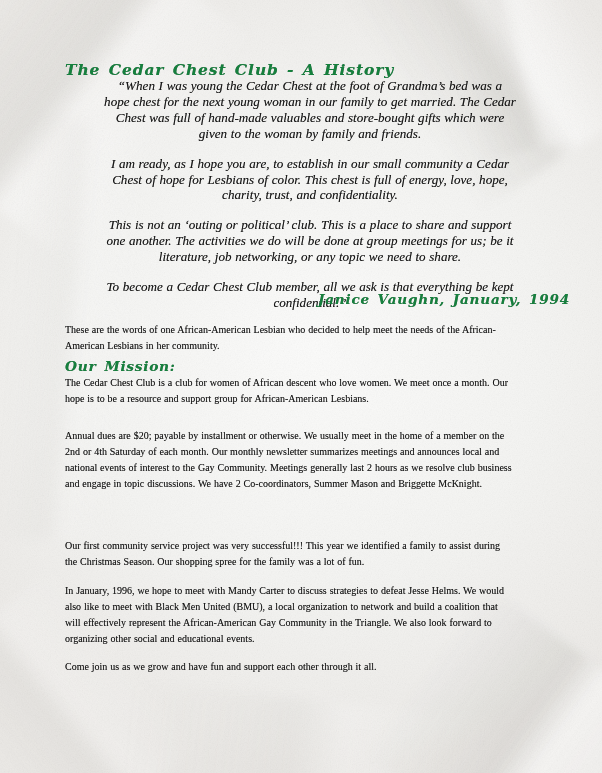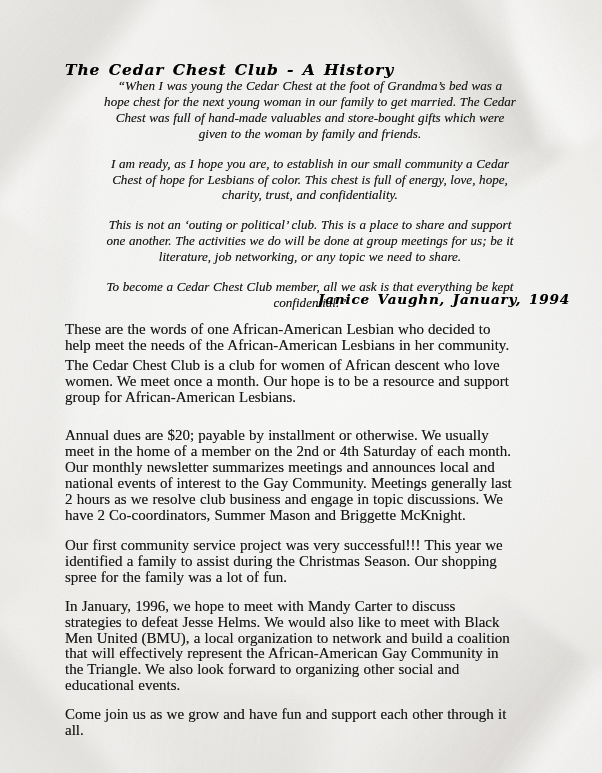--- a/index.html
+++ b/index.html
@@ -57,21 +57,21 @@
     padding: 0;
   }
 
   .script-title,
   .script-heading,
   .script-sign {
     font-family: "DejaVu Serif", "Liberation Serif", serif;
     font-style: italic;
     font-weight: bold;
     letter-spacing: 0.4px;
-    color: #000000;
+    color: #15803d;
   }
 
   .script-title {
     position: absolute;
     left: 65px;
     top: 60px;
     font-size: 15.5px;
     letter-spacing: 0.9px;
     word-spacing: 2px;
   }
@@ -100,21 +100,21 @@
     word-spacing: 2px;
   }
 
   .body-block {
     position: absolute;
     left: 65px;
     width: 450px;
   }
   .body-block p {
     margin: 0 0 13px 0;
-    font-size: 15px;
+    font-size: 10px;
     line-height: 15.9px;
     word-spacing: 0.4px;
   }
 
   .script-heading {
     font-size: 13.8px;
     letter-spacing: 0.7px;
     word-spacing: 2.5px;
     margin: 0 0 1px 0;
     display: block;
@@ -165,20 +165,21 @@
       <p>To become a Cedar Chest Club member, all we ask is that everything be kept confidential.”</p>
     </div>
 
     <div class="script-sign">Janice Vaughn, January, 1994</div>
 
     <div class="body-block sec-intro">
       <p>These are the words of one African-American Lesbian who decided to help meet the needs of the African-American Lesbians in her community.</p>
     </div>
 
     <div class="body-block sec-mission">
+      <span class="script-heading">Our Mission:</span>
       <p>The Cedar Chest Club is a club for women of African descent who love women.  We meet once a month.  Our hope is to be a resource and support group for African-American Lesbians.</p>
     </div>
 
     <div class="body-block sec-member">
       <p>Annual dues are $20; payable by installment or otherwise.  We usually meet in the home of a member on the 2nd or 4th Saturday of each month. Our monthly newsletter summarizes meetings and announces local and national events of interest to the Gay Community.  Meetings generally last 2 hours as we resolve club business and engage in topic discussions.  We have 2 Co-coordinators, Summer Mason and Briggette McKnight.</p>
     </div>
 
     <div class="body-block sec-tail">
       <p>Our first community service project was very successful!!!  This year we identified a family to assist during the Christmas Season.  Our shopping spree for the family was a lot of fun.</p>
       <p>In January, 1996, we hope to meet with Mandy Carter to discuss strategies to defeat Jesse Helms.  We would also like to meet with Black Men United (BMU), a local organization to network and build a coalition that will effectively represent the African-American Gay Community in the Triangle.  We also look forward to organizing other social and educational events.</p>

